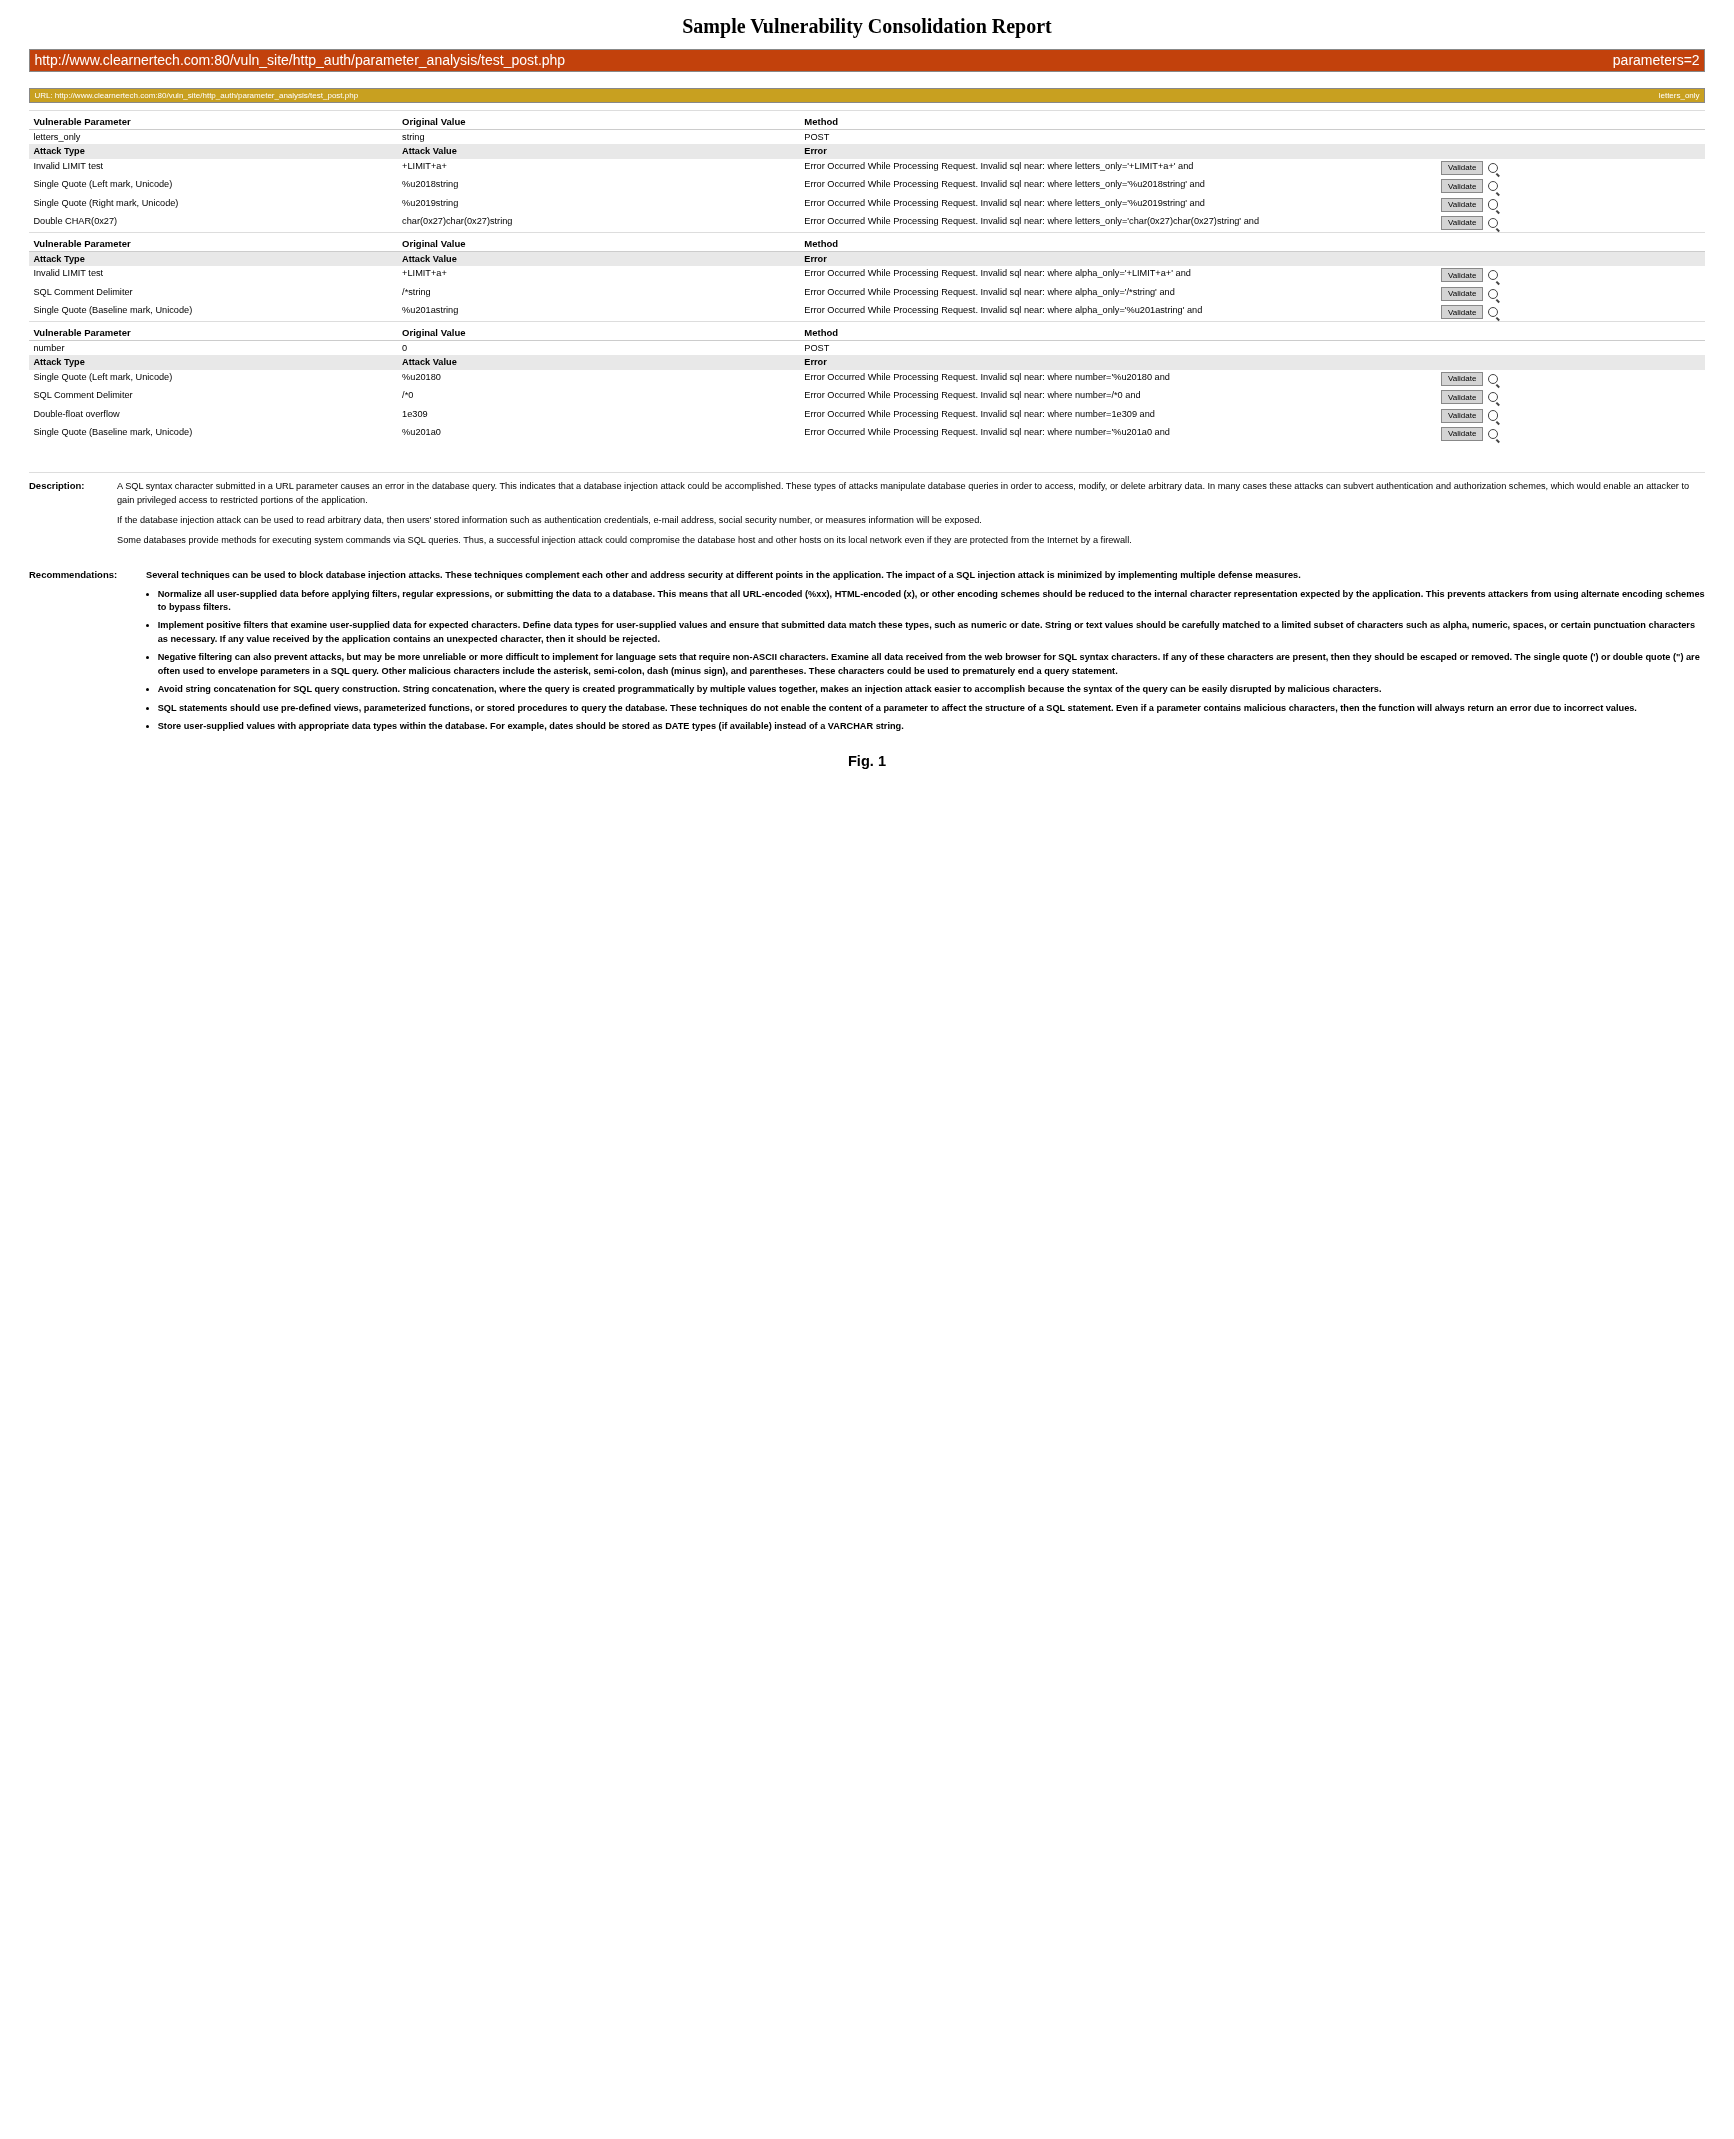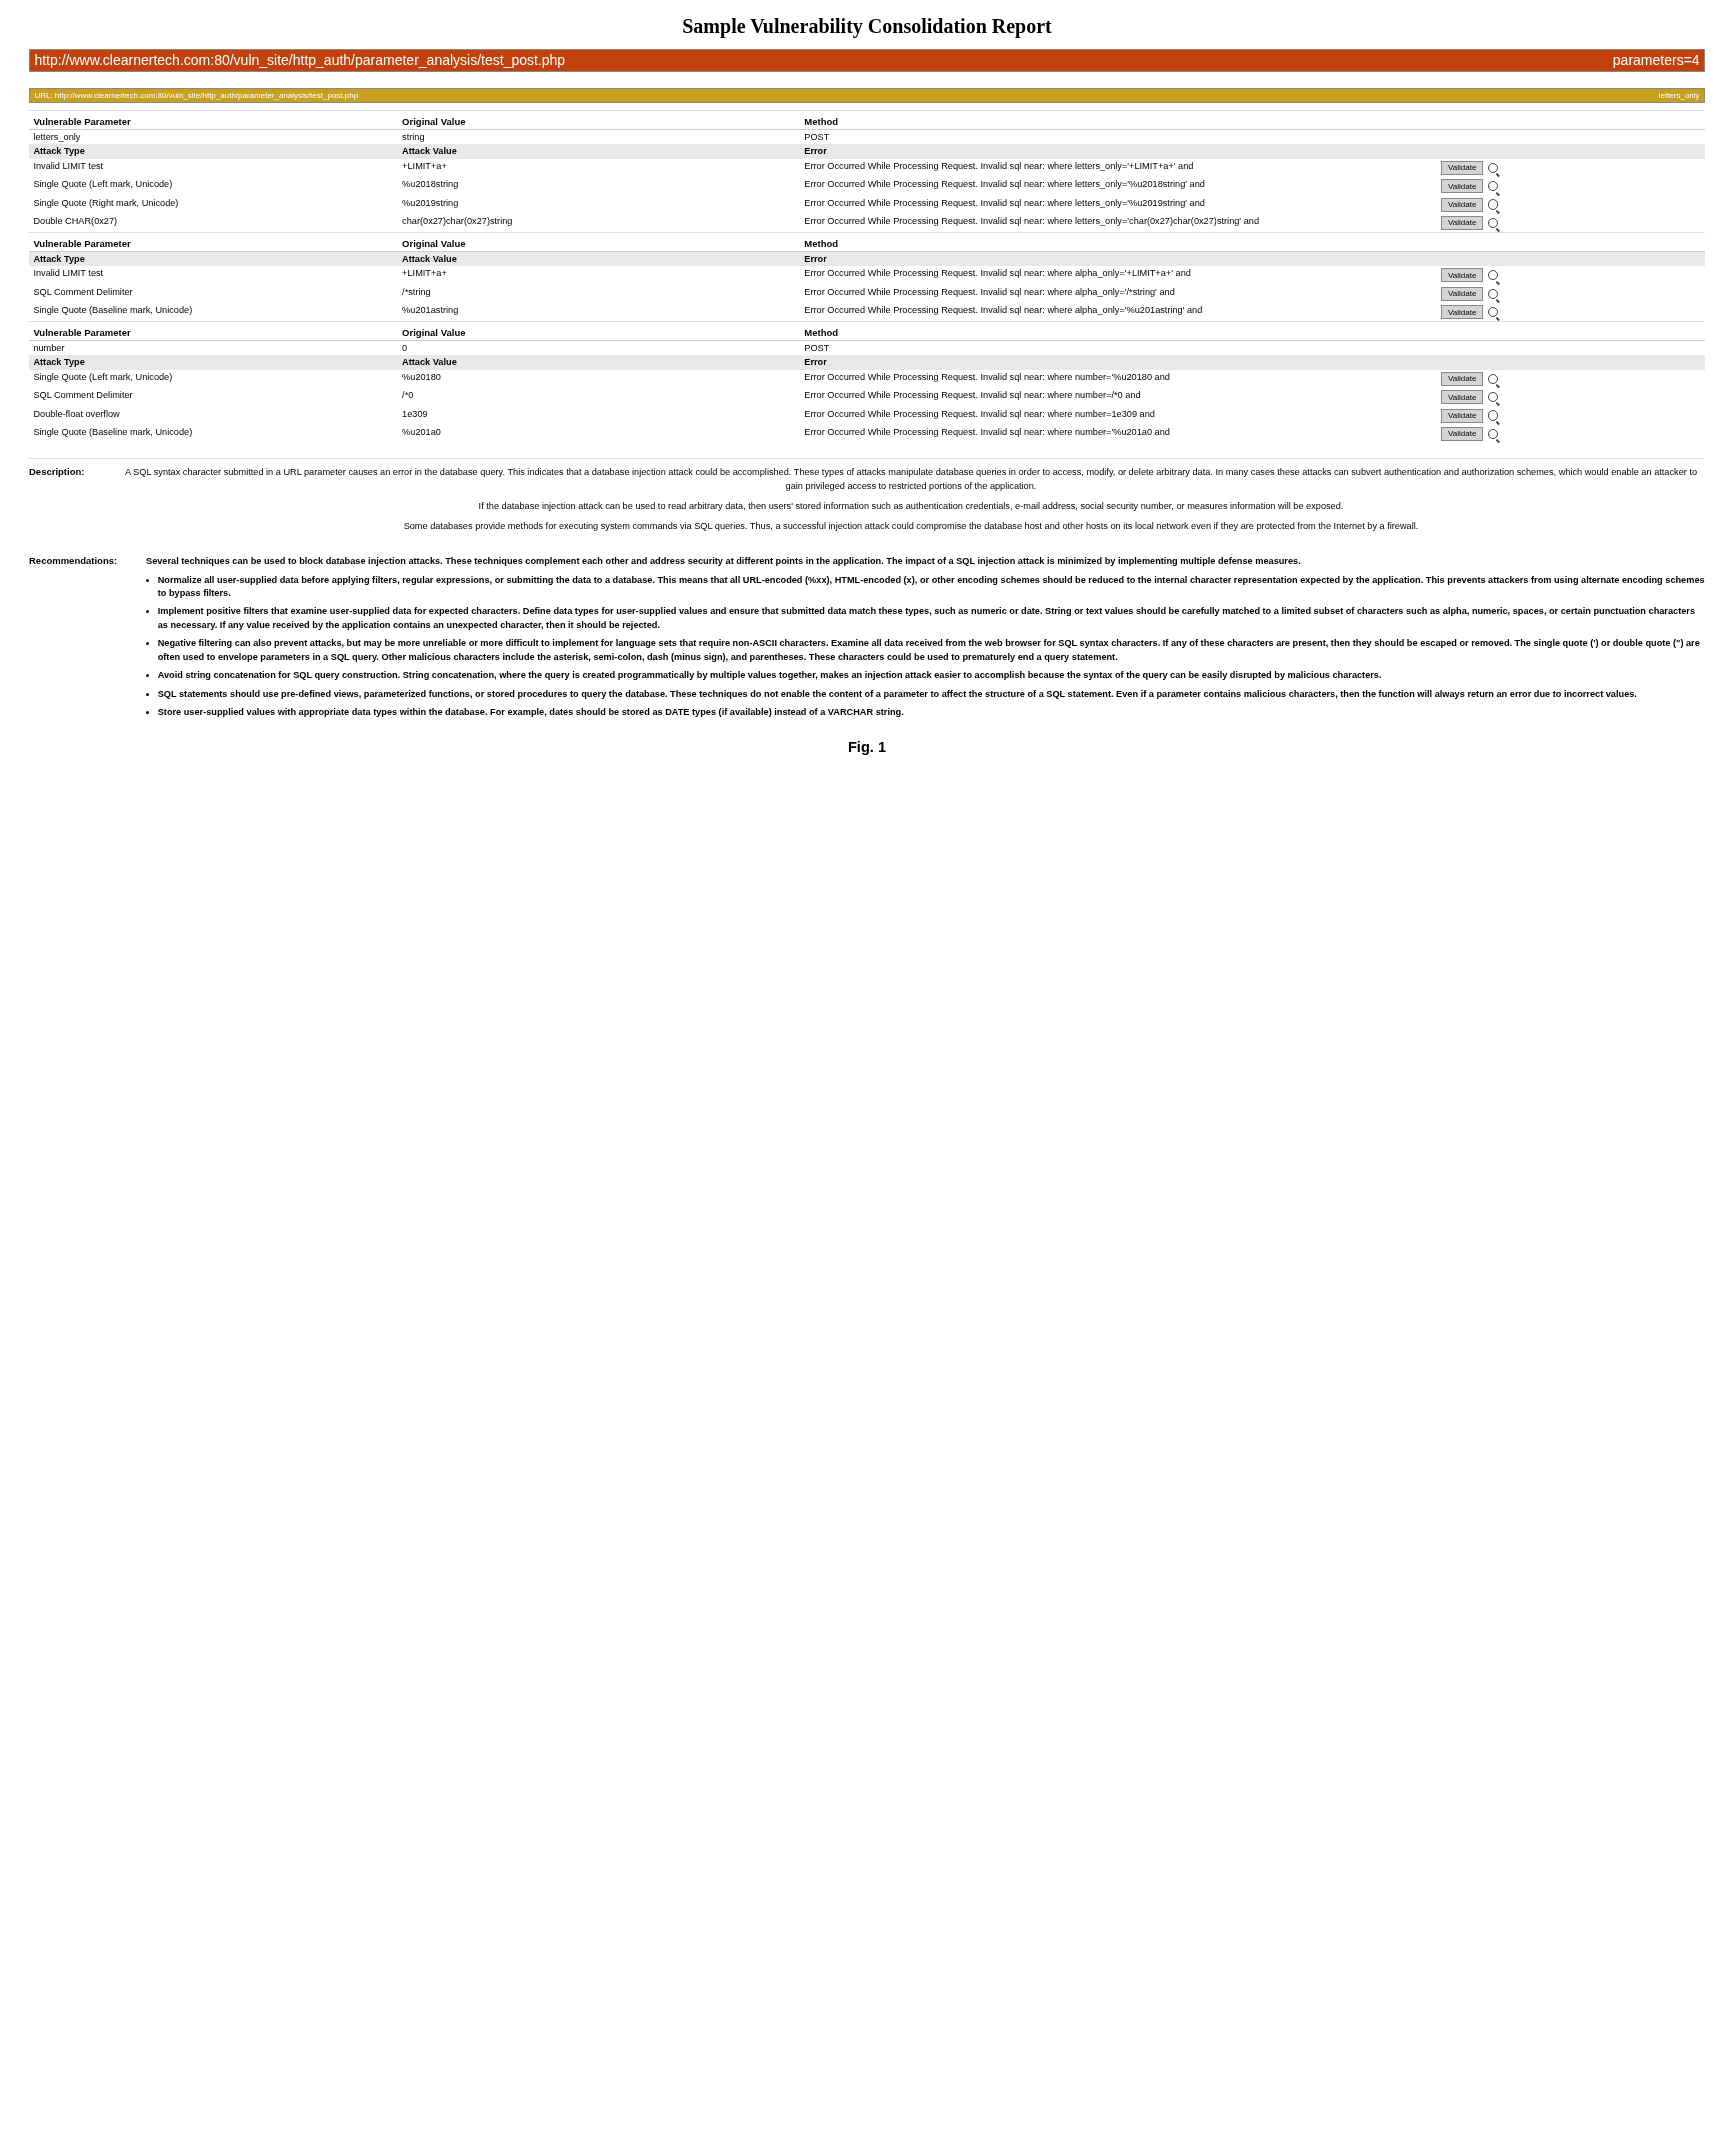--- a/index.html
+++ b/index.html
@@ -87,24 +87,23 @@
       content: '';
       position: absolute;
       bottom: -3.7px;
       right: -2.9px;
       width: 3.7px;
       height: 1.5px;
       background: #444;
       transform: rotate(45deg);
     }
     .description-section {
-      margin-top: 15px;
+      margin-top: 29px;
       padding: 7.3px 0;
       border-top: 0.7px solid #ddd;
-      text-align: center;
     }
     .desc-label {
       font-weight: bold;
       float: left;
       margin-right: 7.3px;
       white-space: nowrap;
     }
     .desc-content {
       margin-left: 88px;
       font-size: 9.2px;
@@ -155,21 +154,21 @@
       background: #e8e8e8;
     }
   </style>
 </head>
 <body>
 
 <h1 class="report-title">Sample Vulnerability Consolidation Report</h1>
 
 <div class="url-bar">
   <span>http://www.clearnertech.com:80/vuln_site/http_auth/parameter_analysis/test_post.php</span>
-  <span style="float:right">parameters=4</span>
+  <span style="float:right">parameters=2</span>
 </div>
 <div class="url-bar-2">
   <span>URL: http://www.clearnertech.com:80/vuln_site/http_auth/parameter_analysis/test_post.php</span>
   <span style="float:right">letters_only</span>
 </div>
 
 <table class="vuln-table">
 
   <tbody>
       <tr class="header-row section-divider">

